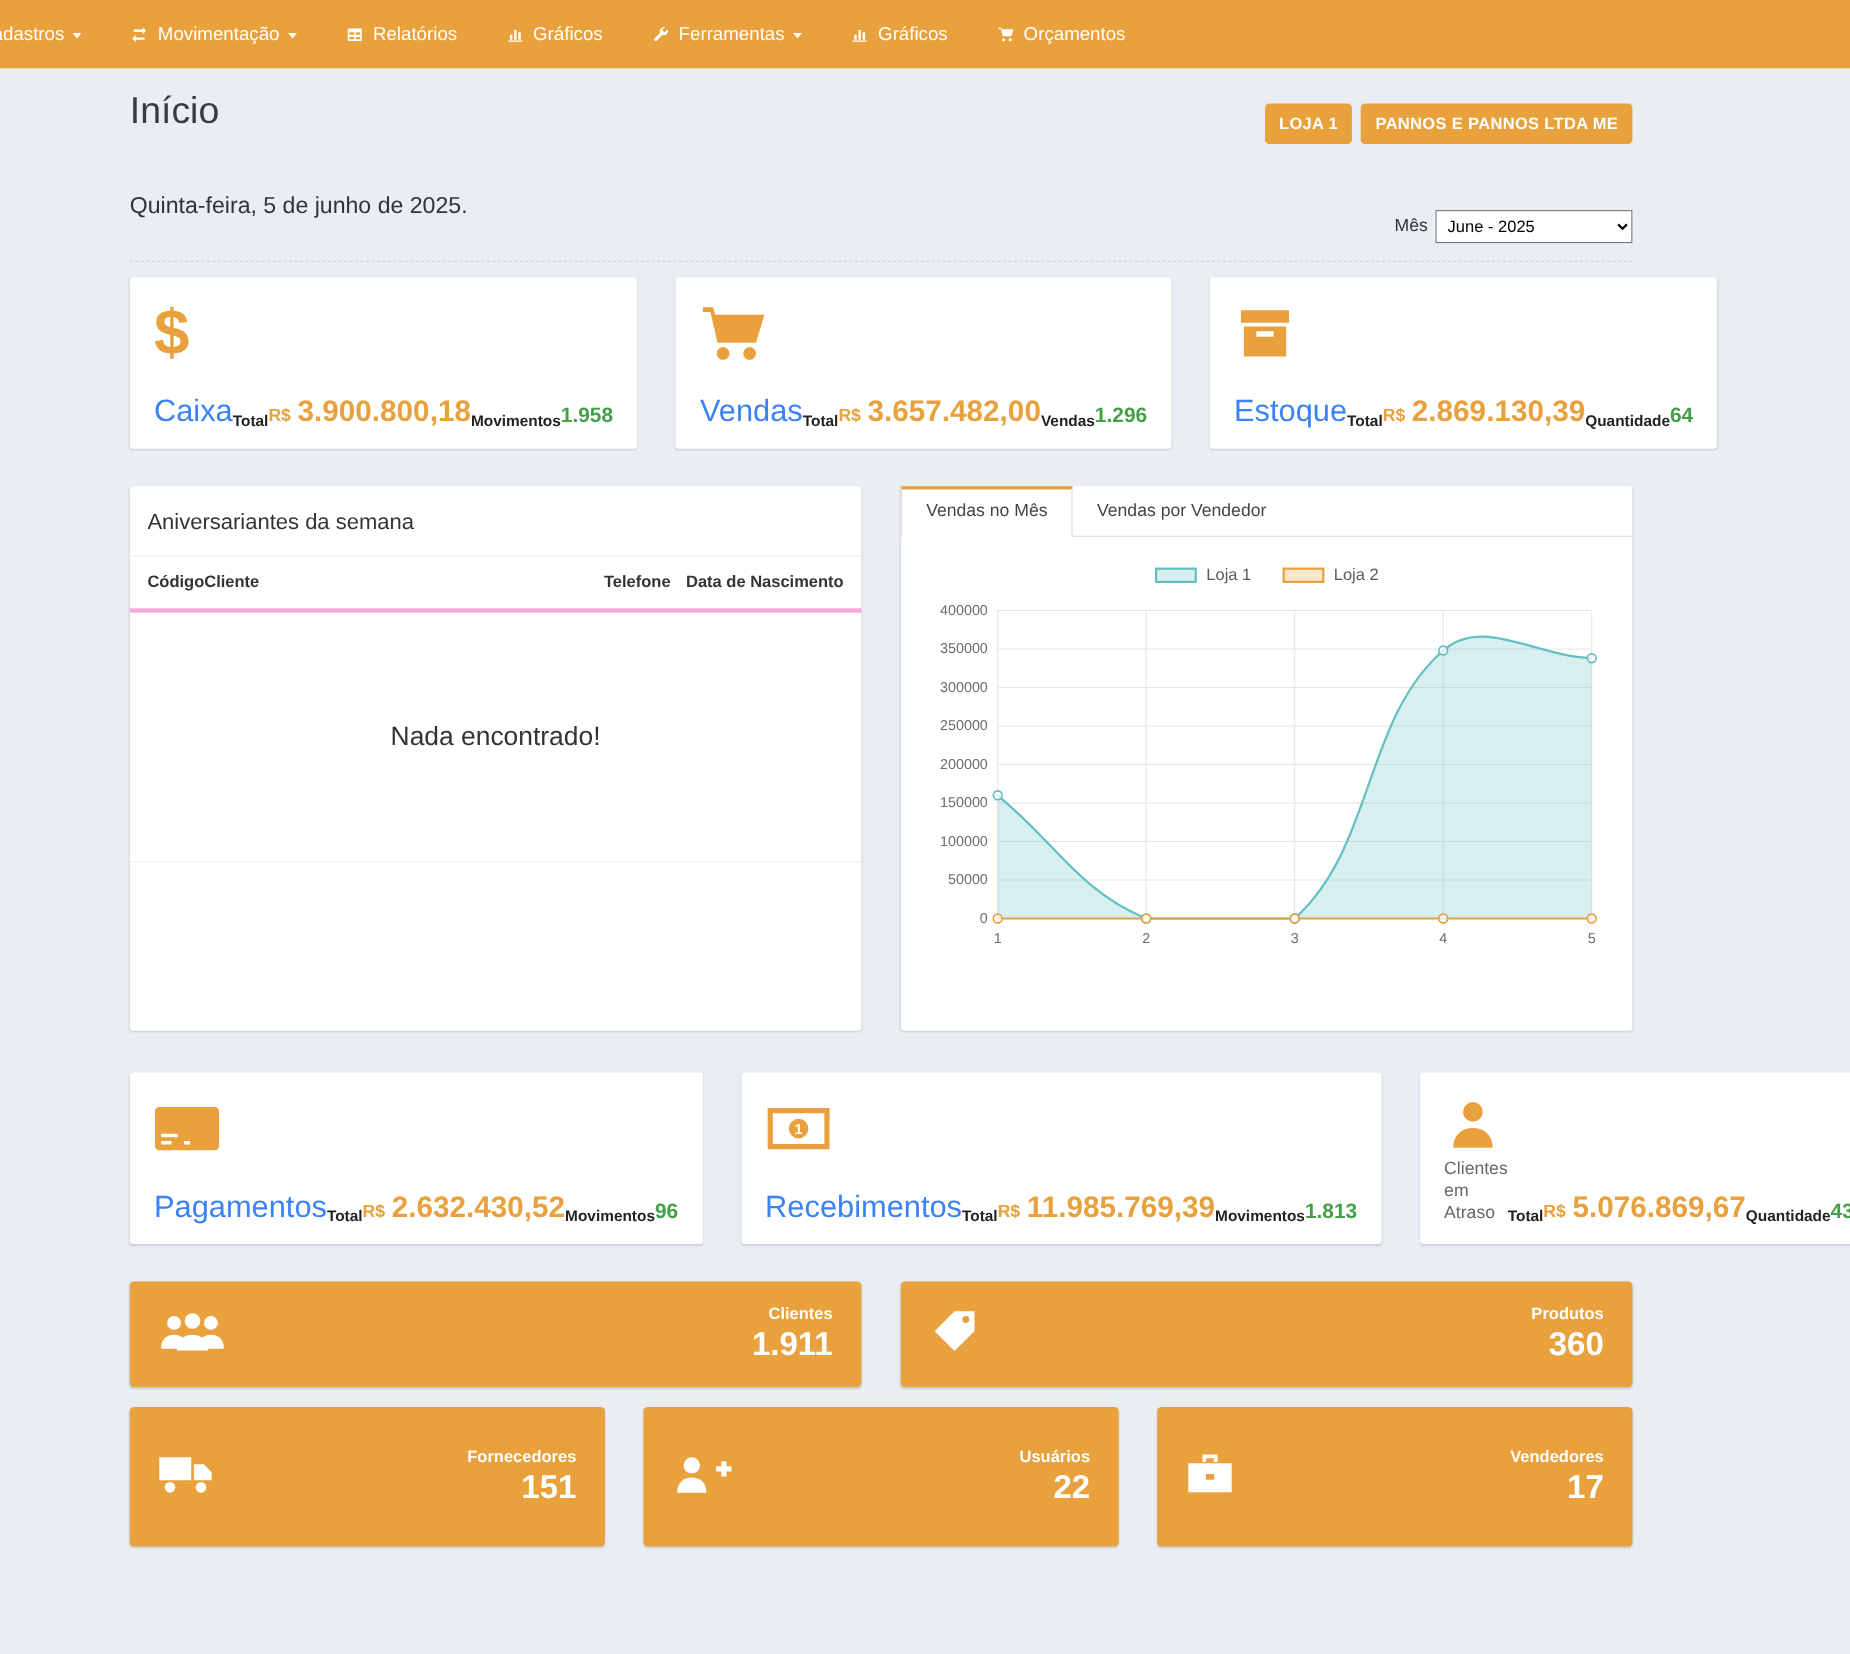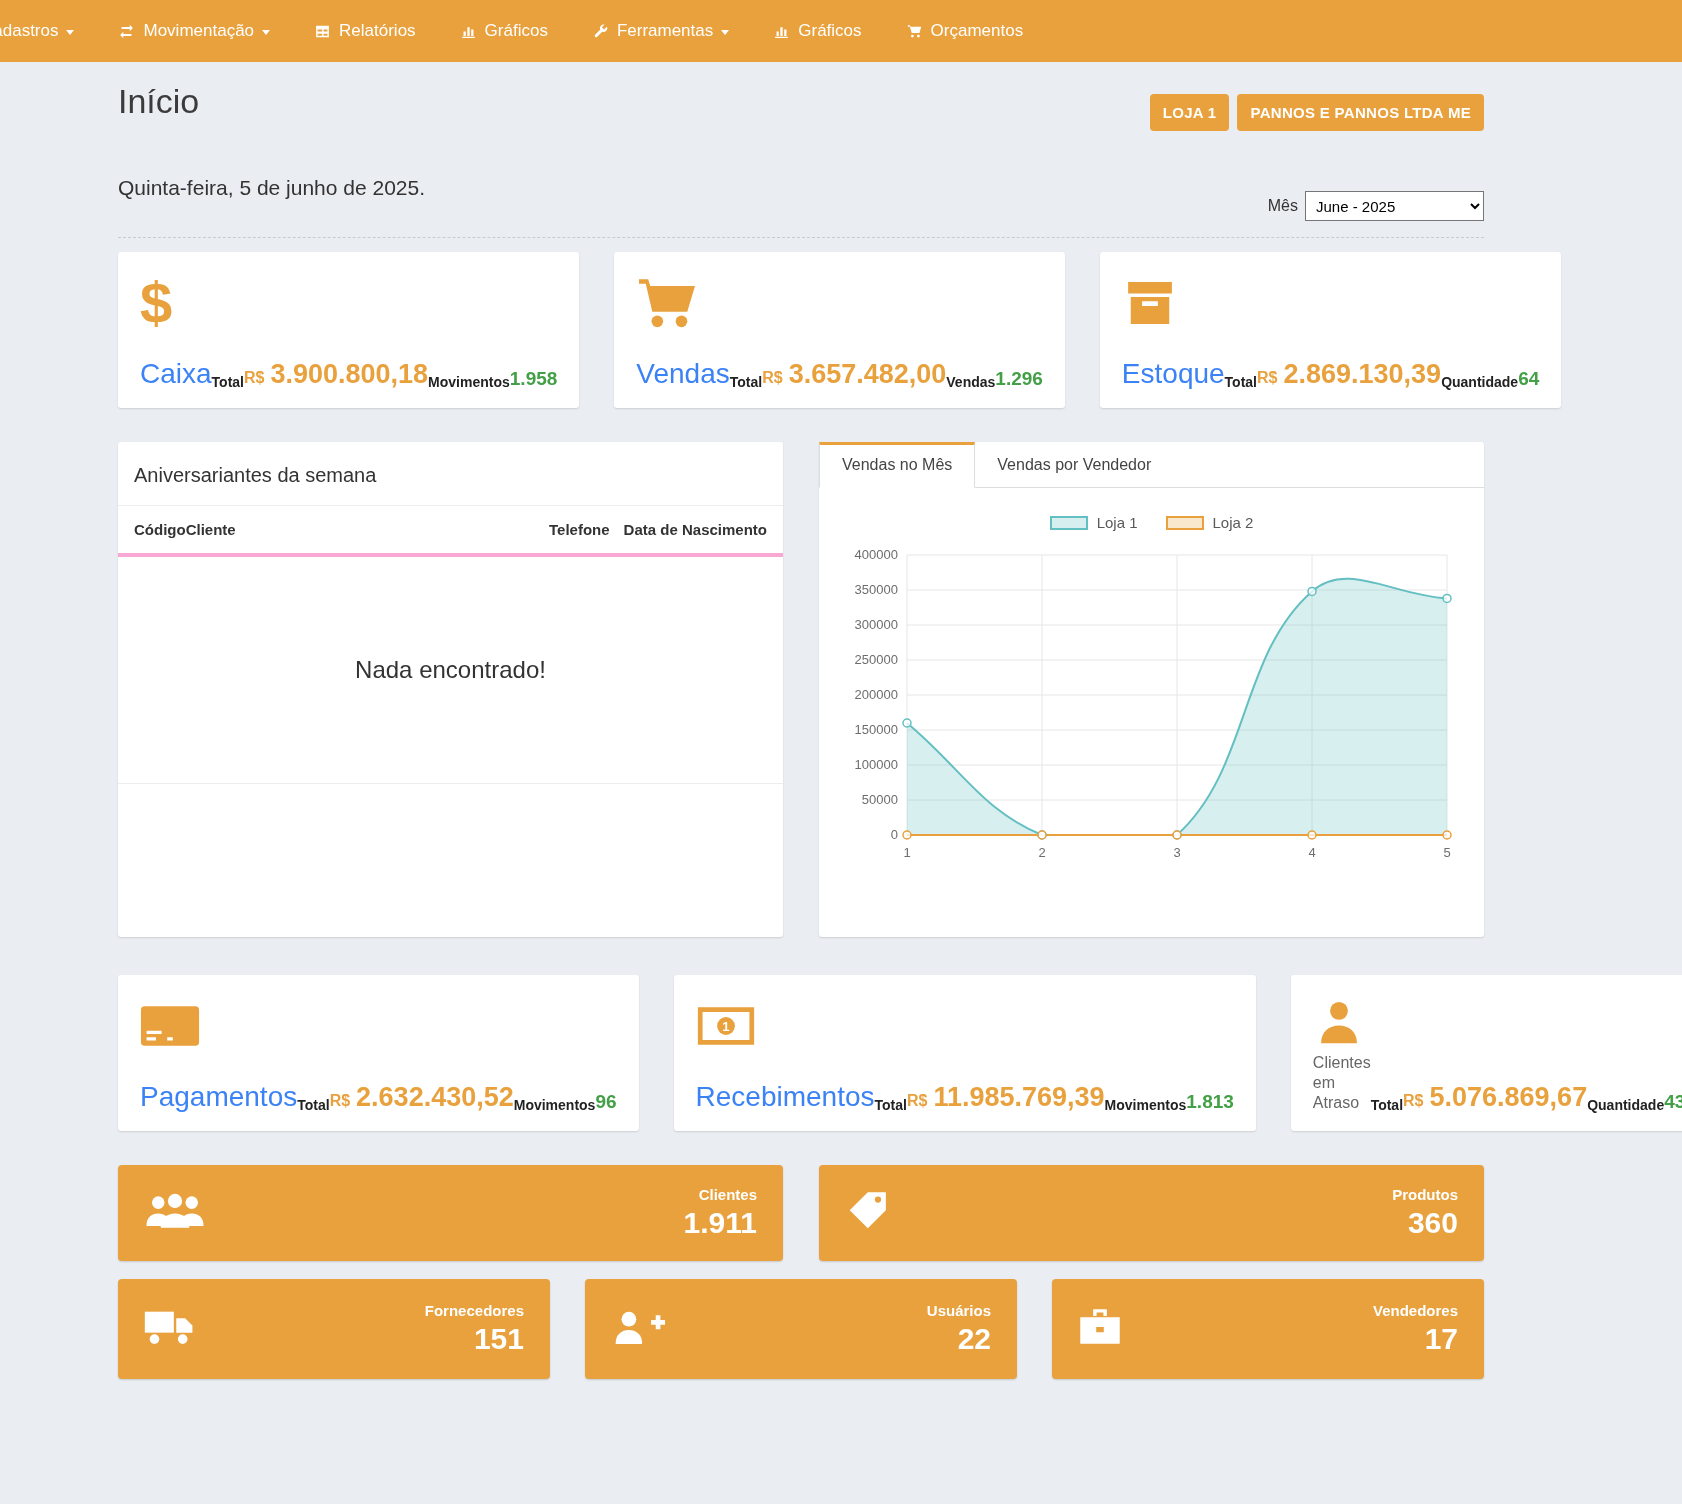--- a/index.html
+++ b/index.html
@@ -51,21 +51,21 @@
   .tab { padding: 14px 22px 13px; font-size: 16px; color: #444; cursor: pointer; }
   .tab.active { border-top: 3px solid #E8A13C; border-left: 1px solid #ddd; border-right: 1px solid #ddd; border-bottom: 1px solid #fff; margin-bottom: -1px; padding-top: 11px; background: #fff; }
   .legend { display: flex; justify-content: center; gap: 28px; margin-top: 26px; }
   .legend-item { display: flex; align-items: center; gap: 9px; font-size: 15px; color: #5a5a5a; cursor: pointer; }
   .legend-swatch { width: 38px; height: 14px; border: 2px solid #999; background: #eee; }
   .chart-wrap { padding: 8px 10px 0 8px; }
   
   .tile-row { display: flex; gap: 36px; margin-top: 34px; }
   .tile-row.second { gap: 35px; margin-top: 18px; }
   .tile { flex: 1; background: #E8A13C; border-radius: 4px; box-shadow: 0 1px 2px rgba(0,0,0,.15); color: #fff; display: flex; justify-content: space-between; align-items: center; padding: 14px 26px; height: 96px; cursor: pointer; }
-  .tile-row.second .tile { height: 100px; }
+  .tile-row.second .tile { height: 127px; }
   .tile-icon svg { fill: #fff; }
   .tile-text { text-align: right; }
   .tile-label { font-size: 15px; font-weight: 700; }
   .tile-value { font-size: 30px; font-weight: 700; margin-top: 3px; }
 </style>
 </head>
 <body>
 
 <nav class="navbar">
   <div class="nav-item first">

